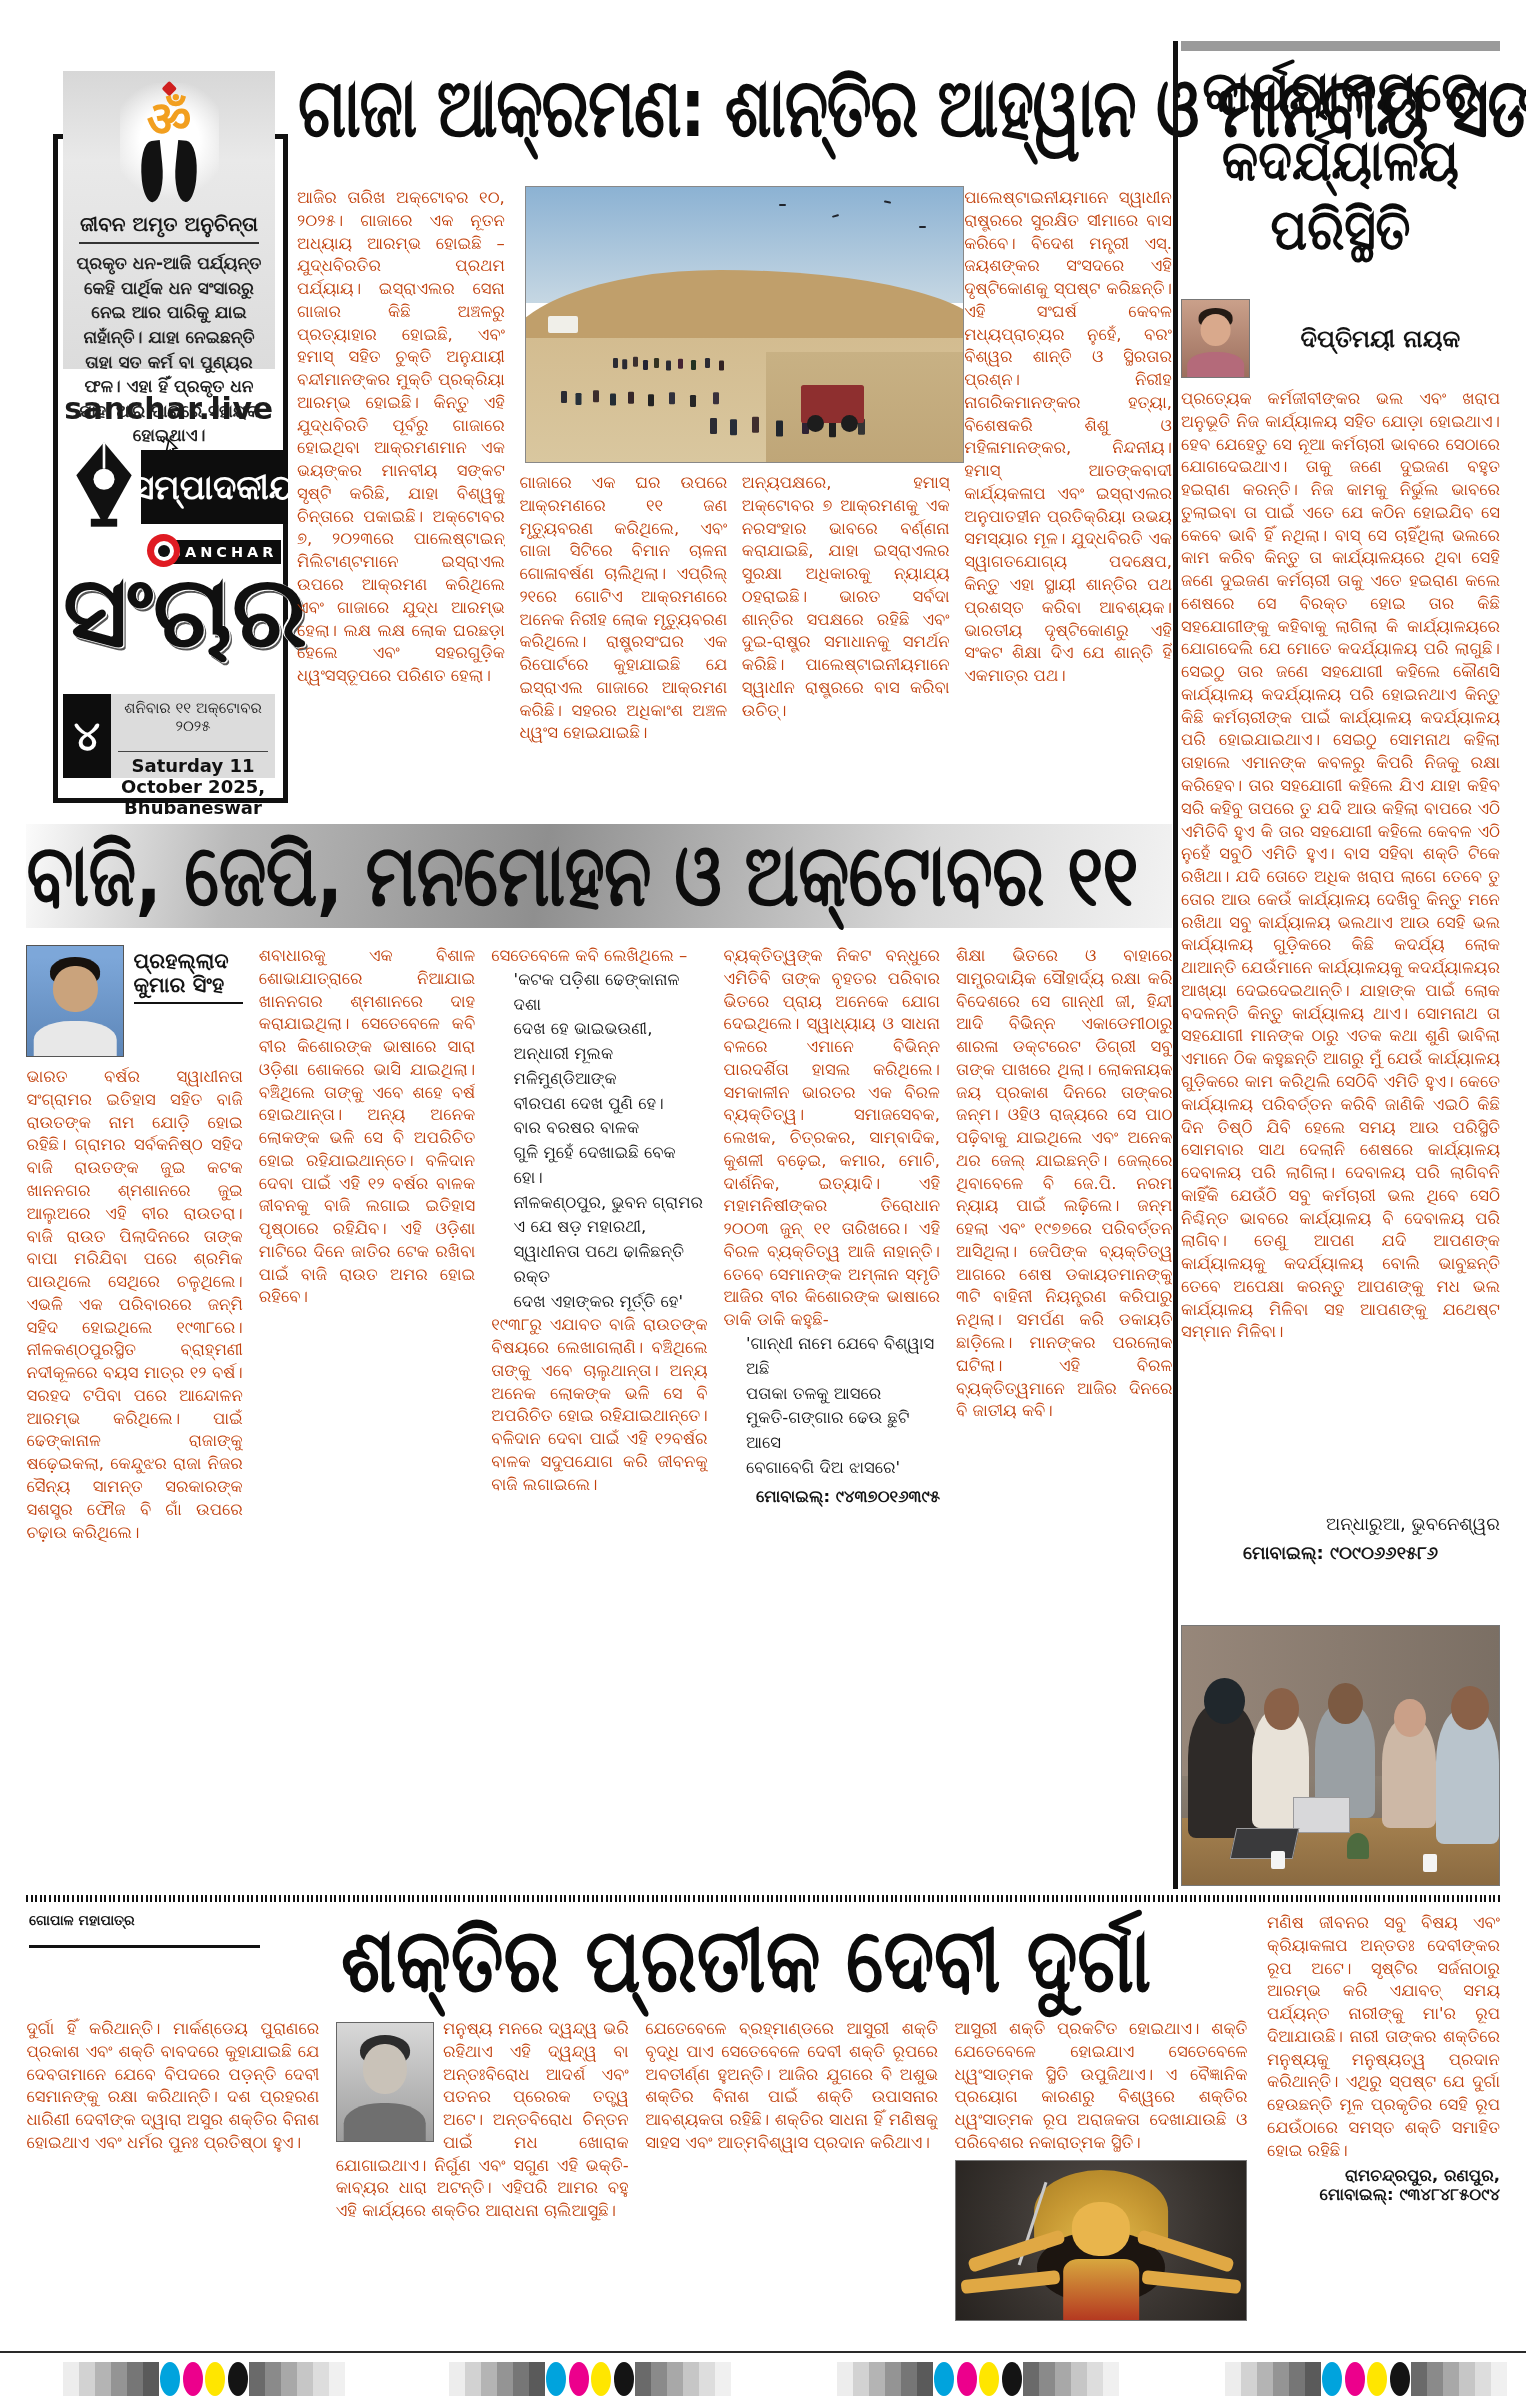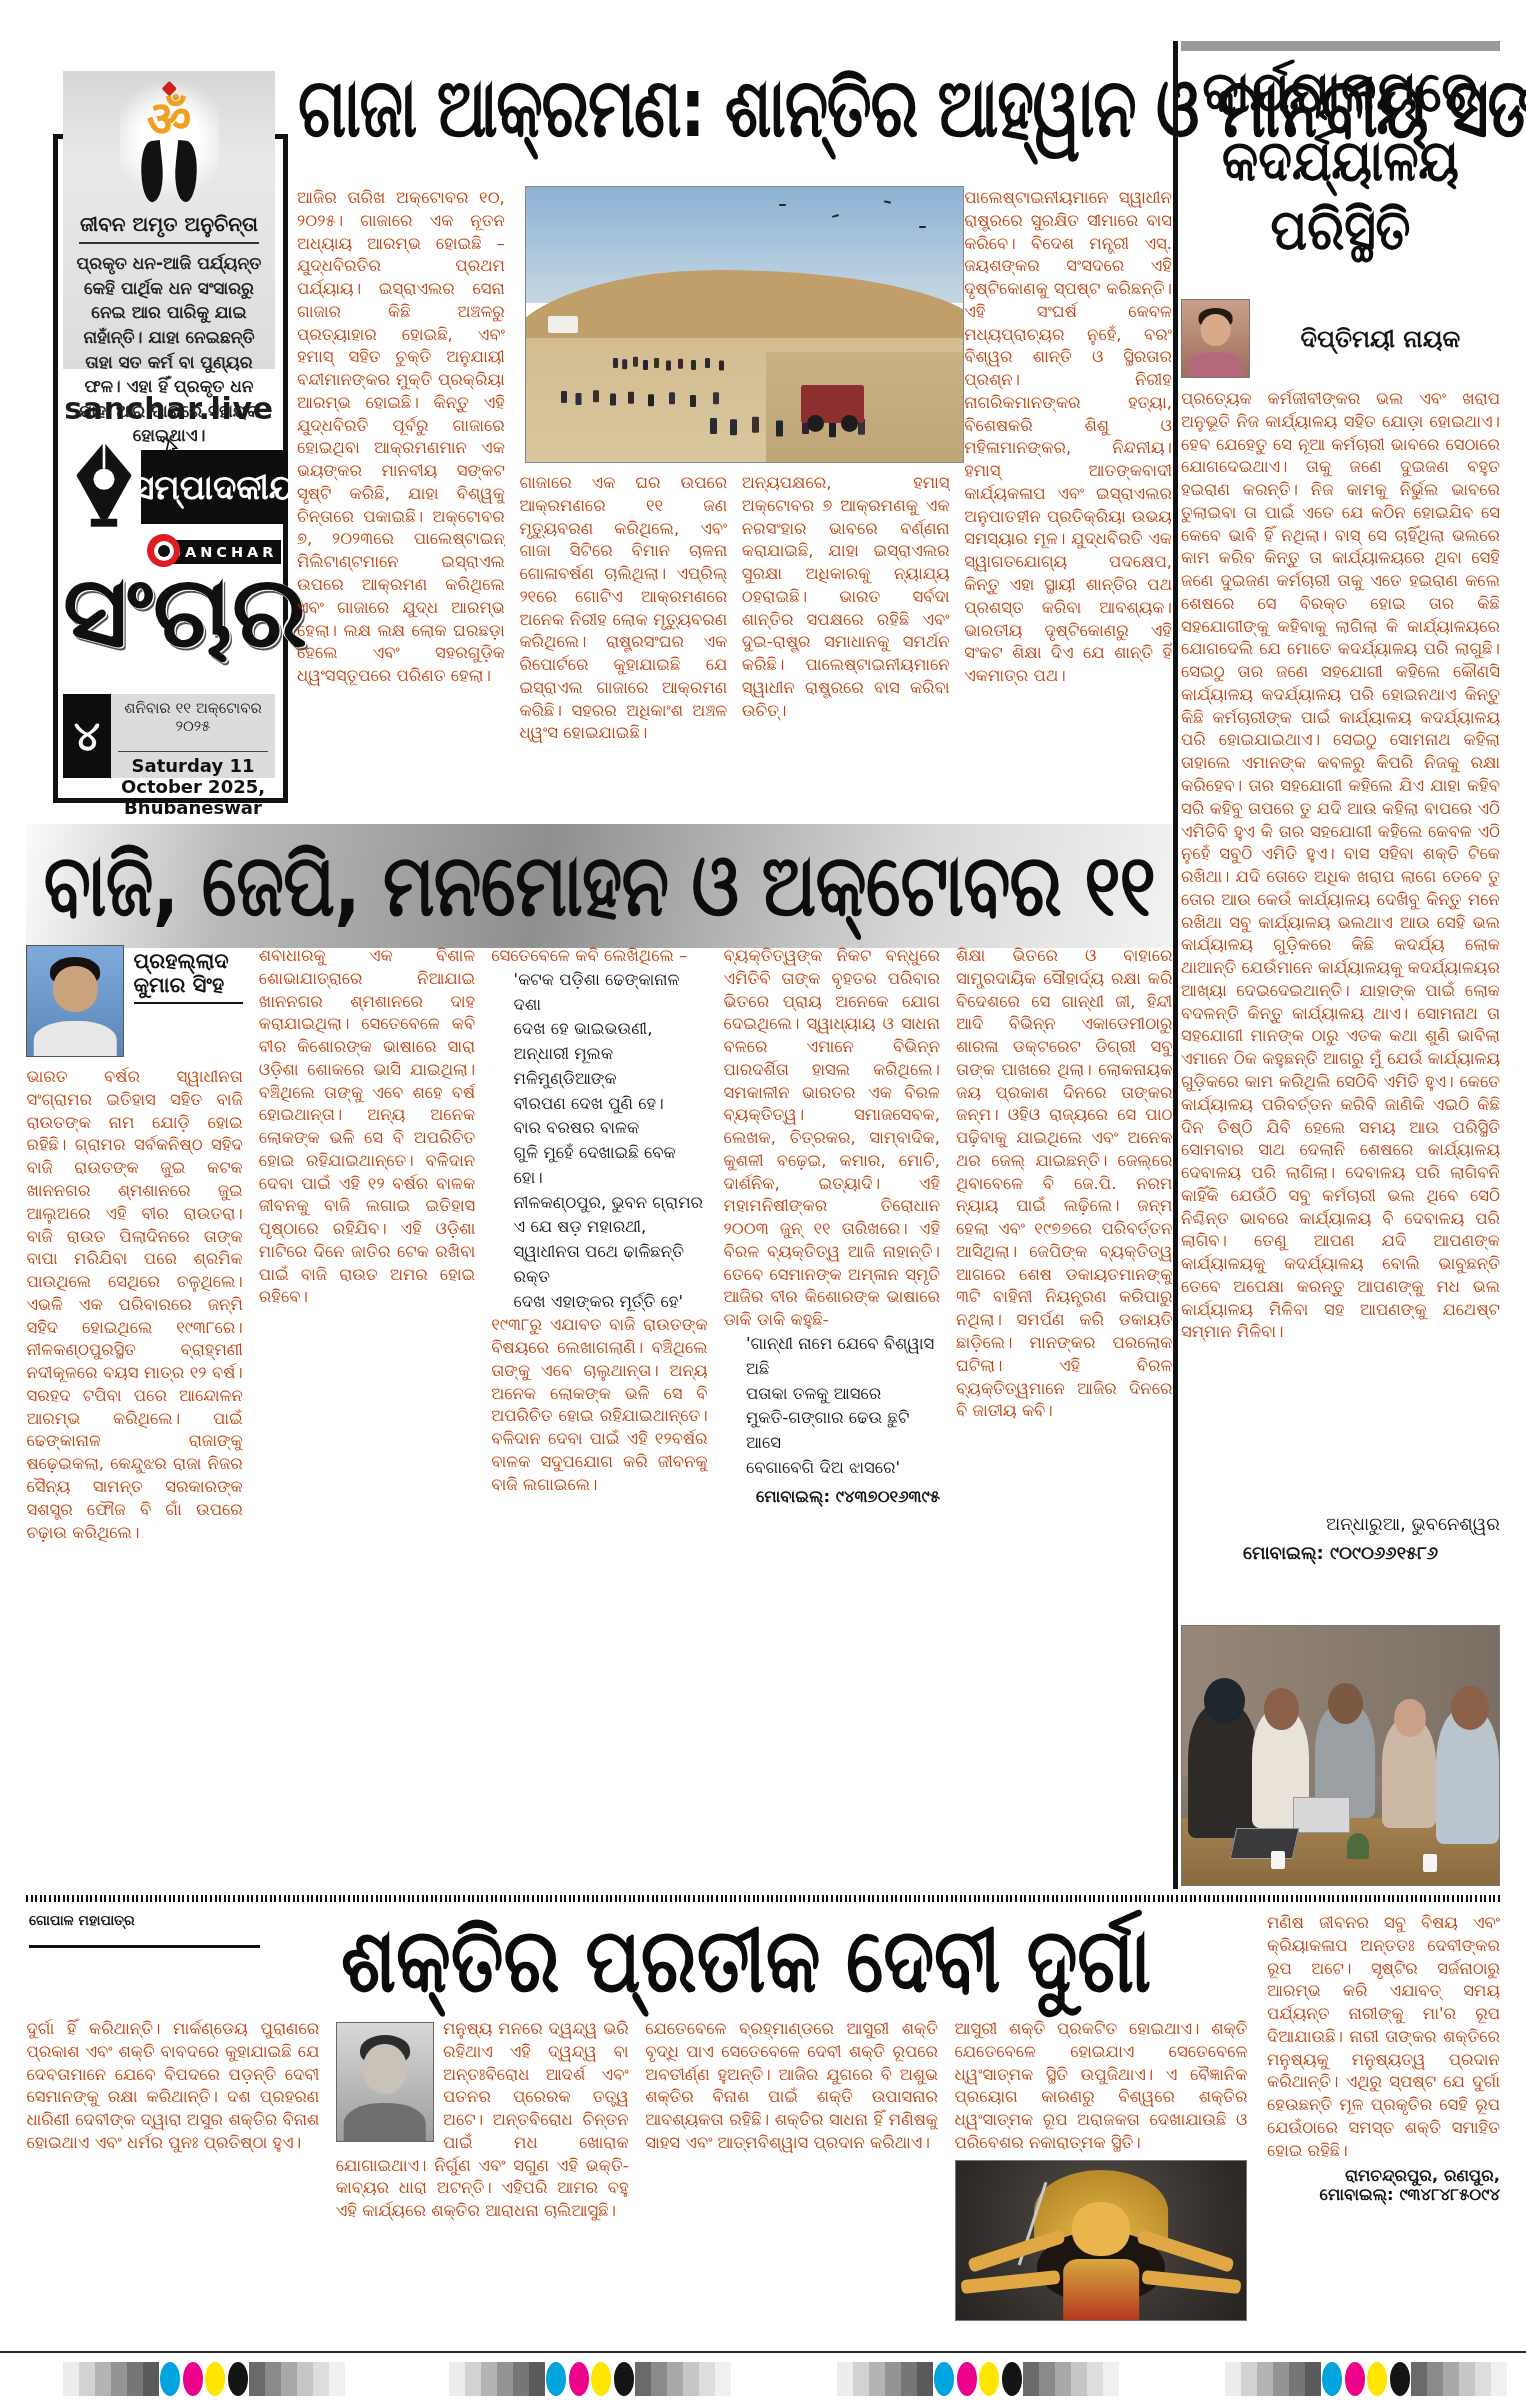--- a/index.html
+++ b/index.html
@@ -81,22 +81,22 @@
                   background:linear-gradient(180deg,#a89a8a 0%,#8d8174 55%,#6f6357 100%); }
   .of-wall { position:absolute; left:0; top:0; width:100%; height:58%; background:linear-gradient(90deg,#97877a,#7b6f64); }
   .of-table { position:absolute; left:0; bottom:0; width:100%; height:26%; background:linear-gradient(180deg,#a5814f,#8a6a41); }
   .of-person { position:absolute; border-radius:40% 40% 8px 8px; }
   .of-head { position:absolute; border-radius:50%; }
   .of-laptop { position:absolute; background:#d8d8da; border:1.3px solid #9a9a9c; }
   .of-mug { position:absolute; width:14.5px; height:18.5px; background:#f4f4f4; border-radius:2px; }
   .of-plant { position:absolute; width:22.4px; height:26.4px; background:#4d6b3f; border-radius:50% 50% 10% 10%; }
 
   
-  #baji-band { left:26.4px; top:824px; width:1146px; height:124px; background:linear-gradient(100deg,#fbfbfb 0%,#b9b9b9 18%,#8f8f8f 45%,#d8d8d8 78%,#f2f2f2 100%);
-               display:flex; align-items:center; justify-content:center; }
+  #baji-band { left:26.4px; top:824px; width:1146px; height:104px; background:linear-gradient(100deg,#fbfbfb 0%,#b9b9b9 18%,#8f8f8f 45%,#d8d8d8 78%,#f2f2f2 100%);
+               display:flex; align-items:center; }
   #baji-headline { font-size:69px; font-weight:bold; color:#0d0d0d; transform:scaleY(1.25); letter-spacing:-0.7px; white-space:nowrap; }
   #baji-cols { left:26.4px; top:945px; width:1146px; height:944px; display:flex; gap:16px; }
   .baji-col { flex:1; height:100%; overflow:hidden; }
   #baji-author-card { display:flex; gap:9.2px; align-items:flex-start; margin-bottom:9.2px; }
   #baji-author-photo { width:98px; height:112px; background:linear-gradient(180deg,#7da7d9 10%,#5d86b8); position:relative; overflow:hidden; border:1.3px solid #555; flex:0 0 auto; }
   #baji-author-name { font-size:21px; font-weight:bold; border-bottom:2.6px solid #111; padding-bottom:5.3px; margin-top:4px; }
   .portrait-head { position:absolute; left:50%; top:18%; width:46%; height:42%; transform:translateX(-50%); background:#caa37c; border-radius:48%; }
   .portrait-hair { position:absolute; left:50%; top:10%; width:52%; height:26%; transform:translateX(-50%); background:#17120e; border-radius:50% 50% 40% 40%; }
   .portrait-body { position:absolute; left:50%; bottom:-6%; width:86%; height:38%; transform:translateX(-50%); background:#e8e8e8; border-radius:45% 45% 0 0; }
   #baji-mobile { text-align:right; font-weight:bold; margin-top:6.6px; font-size:16.5px; }

